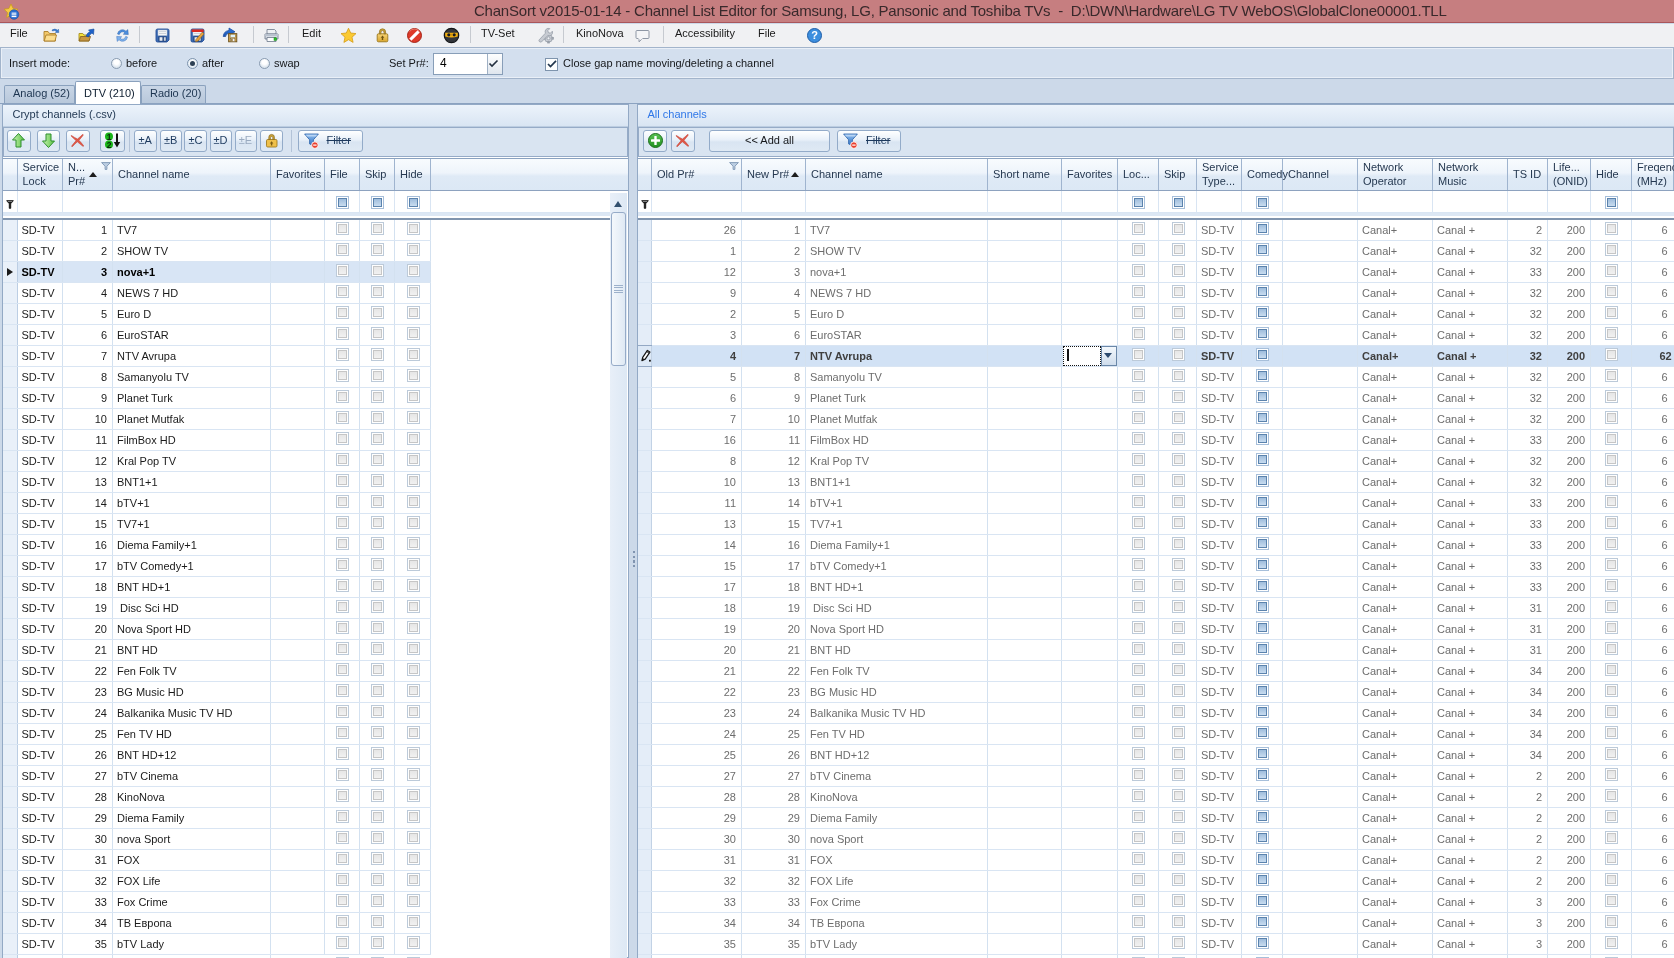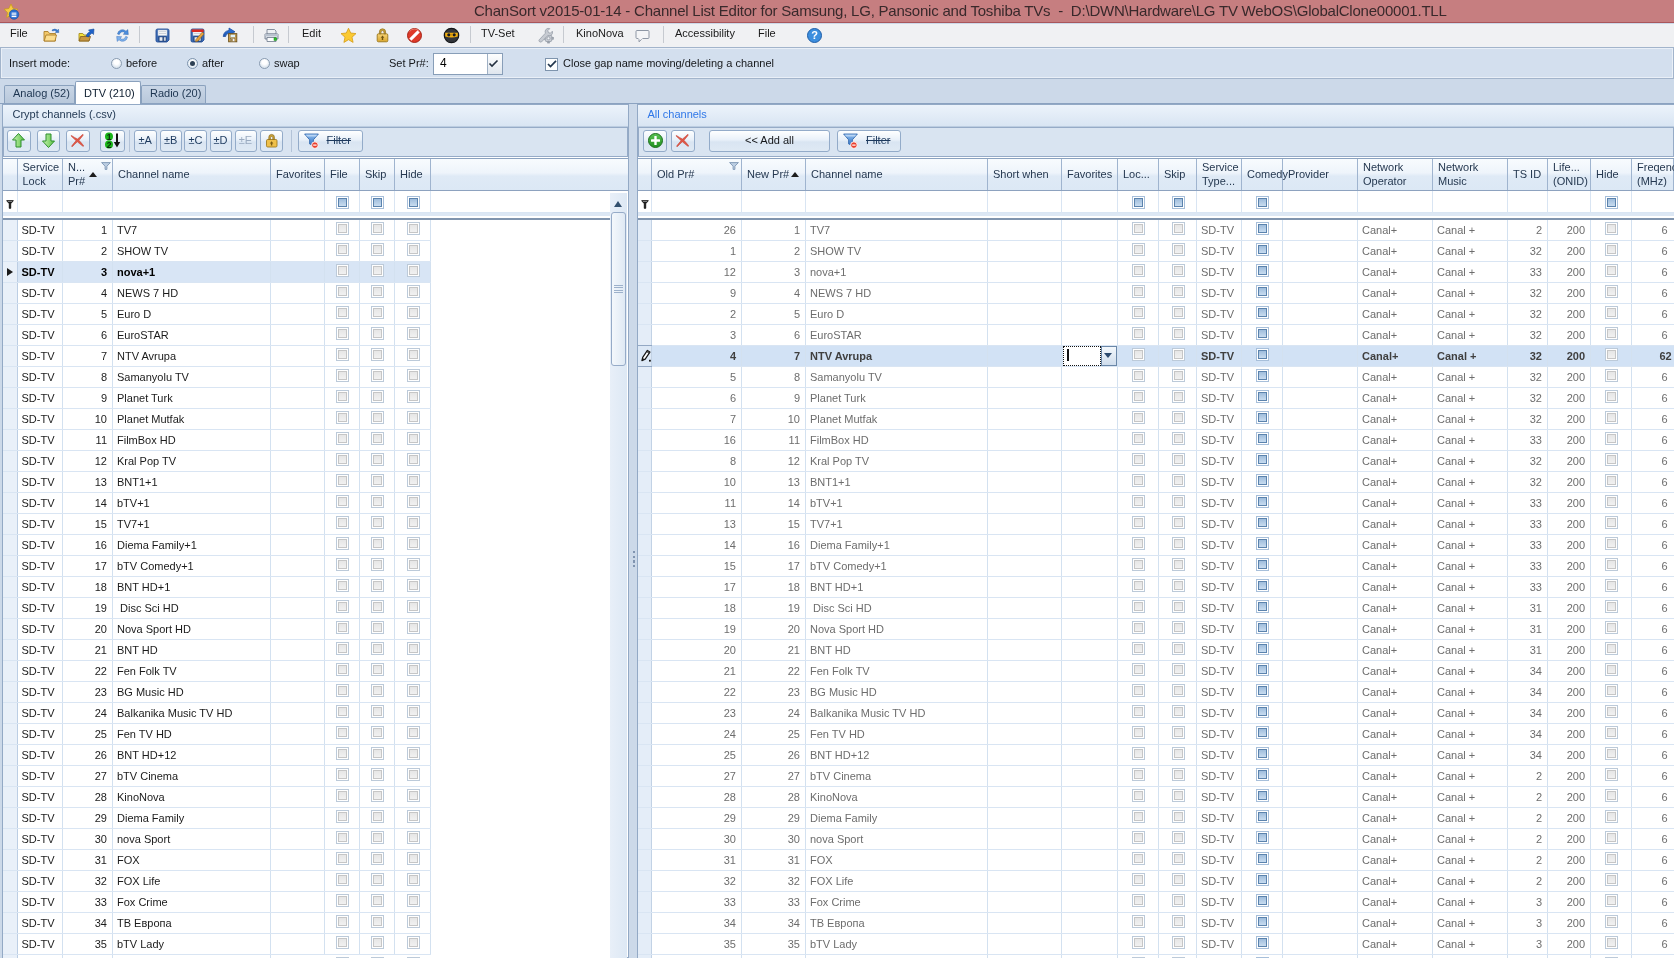--- a/index.html
+++ b/index.html
@@ -1013,34 +1013,34 @@
 <div class="a" style="left:637.5px;top:158.5px;width:1036.5px;height:32.5px;background:linear-gradient(#f8fbfe 0%,#eef4fb 45%,#dfeaf6 55%,#dce8f5 100%);border-bottom:1px solid #8da2bf;box-sizing:border-box;"></div>
 <div class="a" style="left:637.5px;top:158.5px;width:14.5px;height:31.5px;border-right:1px solid #9fb4cf;box-sizing:border-box;"></div>
 <div class="a tt" style="left:642.5px;top:168px;font-size:11px;color:#253850;"></div>
 <div class="a" style="left:652px;top:158.5px;width:90px;height:31.5px;border-right:1px solid #9fb4cf;box-sizing:border-box;"></div>
 <div class="a tt" style="left:657px;top:168px;font-size:11px;color:#253850;">Old Pr#</div>
 <div class="a" style="left:742px;top:158.5px;width:64px;height:31.5px;border-right:1px solid #9fb4cf;box-sizing:border-box;"></div>
 <div class="a tt" style="left:747px;top:168px;font-size:11px;color:#253850;">New Pr#</div>
 <div class="a" style="left:806px;top:158.5px;width:182px;height:31.5px;border-right:1px solid #9fb4cf;box-sizing:border-box;"></div>
 <div class="a tt" style="left:811px;top:168px;font-size:11px;color:#253850;">Channel name</div>
 <div class="a" style="left:988px;top:158.5px;width:74px;height:31.5px;border-right:1px solid #9fb4cf;box-sizing:border-box;"></div>
-<div class="a tt" style="left:993px;top:168px;font-size:11px;color:#253850;">Short when</div>
+<div class="a tt" style="left:993px;top:168px;font-size:11px;color:#253850;">Short name</div>
 <div class="a" style="left:1062px;top:158.5px;width:56px;height:31.5px;border-right:1px solid #9fb4cf;box-sizing:border-box;"></div>
 <div class="a tt" style="left:1067px;top:168px;font-size:11px;color:#253850;">Favorites</div>
 <div class="a" style="left:1118px;top:158.5px;width:41px;height:31.5px;border-right:1px solid #9fb4cf;box-sizing:border-box;"></div>
 <div class="a tt" style="left:1123px;top:168px;font-size:11px;color:#253850;">Loc...</div>
 <div class="a" style="left:1159px;top:158.5px;width:38px;height:31.5px;border-right:1px solid #9fb4cf;box-sizing:border-box;"></div>
 <div class="a tt" style="left:1164px;top:168px;font-size:11px;color:#253850;">Skip</div>
 <div class="a" style="left:1197px;top:158.5px;width:45px;height:31.5px;border-right:1px solid #9fb4cf;box-sizing:border-box;"></div>
 <div class="a tt" style="left:1202px;top:161px;font-size:11px;color:#253850;">Service</div>
 <div class="a tt" style="left:1202px;top:175px;font-size:11px;color:#253850;">Type...</div>
 <div class="a" style="left:1242px;top:158.5px;width:41px;height:31.5px;border-right:1px solid #9fb4cf;box-sizing:border-box;"></div>
 <div class="a tt" style="left:1247px;top:168px;font-size:11px;color:#253850;">Comedy</div>
 <div class="a" style="left:1283px;top:158.5px;width:75px;height:31.5px;border-right:1px solid #9fb4cf;box-sizing:border-box;"></div>
-<div class="a tt" style="left:1288px;top:168px;font-size:11px;color:#253850;">Provider</div>
+<div class="a tt" style="left:1288px;top:168px;font-size:11px;color:#253850;">Channel</div>
 <div class="a" style="left:1358px;top:158.5px;width:75px;height:31.5px;border-right:1px solid #9fb4cf;box-sizing:border-box;"></div>
 <div class="a tt" style="left:1363px;top:161px;font-size:11px;color:#253850;">Network</div>
 <div class="a tt" style="left:1363px;top:175px;font-size:11px;color:#253850;">Operator</div>
 <div class="a" style="left:1433px;top:158.5px;width:75px;height:31.5px;border-right:1px solid #9fb4cf;box-sizing:border-box;"></div>
 <div class="a tt" style="left:1438px;top:161px;font-size:11px;color:#253850;">Network</div>
 <div class="a tt" style="left:1438px;top:175px;font-size:11px;color:#253850;">Music</div>
 <div class="a" style="left:1508px;top:158.5px;width:40px;height:31.5px;border-right:1px solid #9fb4cf;box-sizing:border-box;"></div>
 <div class="a tt" style="left:1513px;top:168px;font-size:11px;color:#253850;">TS ID</div>
 <div class="a" style="left:1548px;top:158.5px;width:43px;height:31.5px;border-right:1px solid #9fb4cf;box-sizing:border-box;"></div>
 <div class="a tt" style="left:1553px;top:161px;font-size:11px;color:#253850;">Life...</div>

